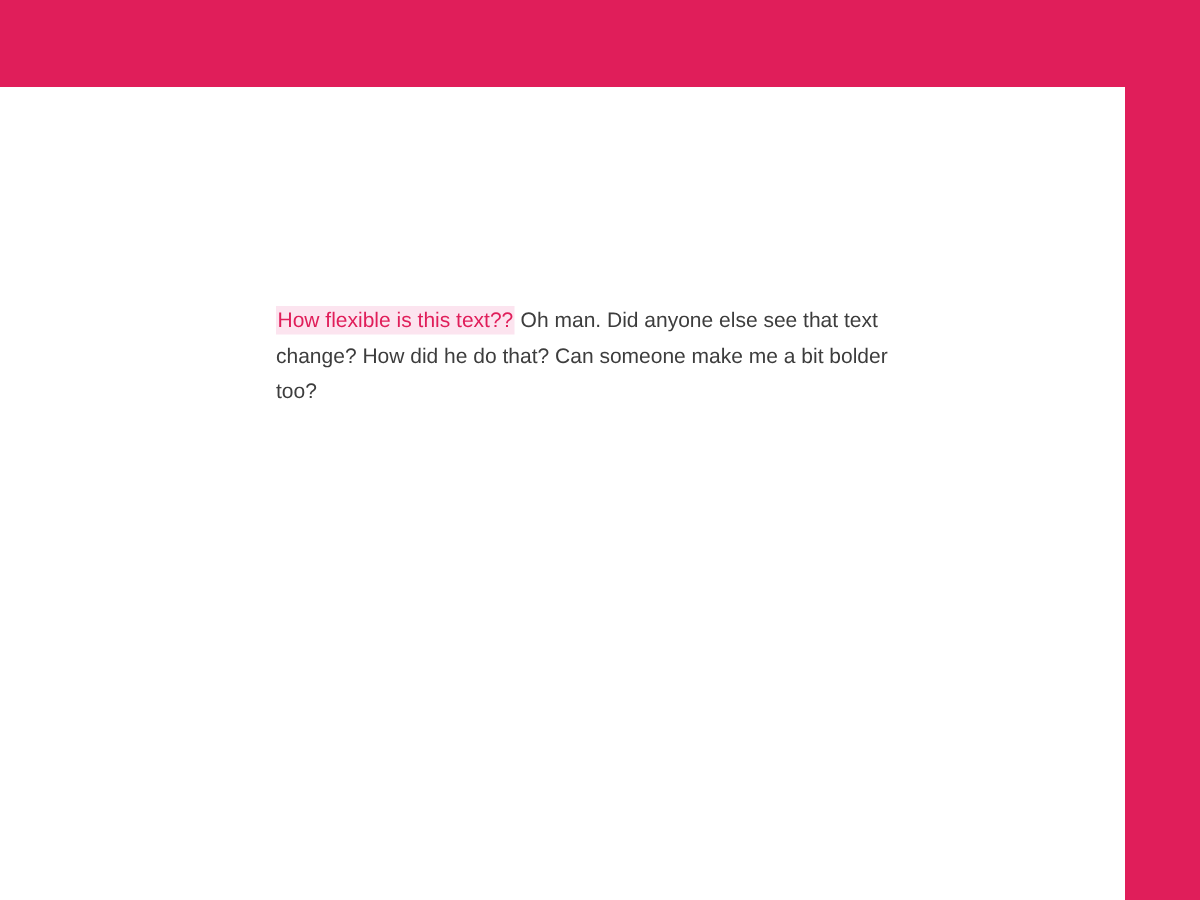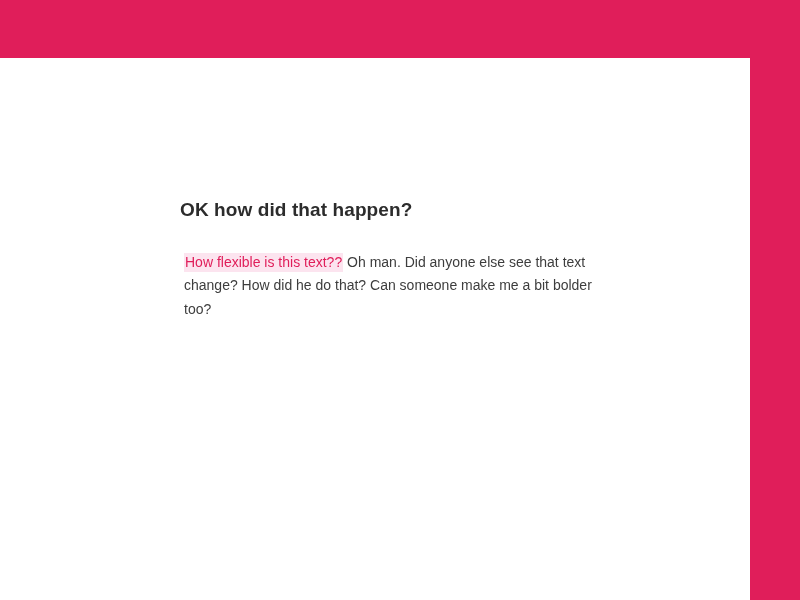--- a/index.html
+++ b/index.html
@@ -56,21 +56,20 @@
 </style>
 </head>
 <body>
 
 <div id="stage">
 
   <div id="document-panel">
 
     <div id="content-area">
 
-      <h1 id="doc-heading">OK how did that happen?</h1>
 
       <p id="doc-paragraph"><span class="highlighted-text">How flexible is this text??</span><span> Oh man. Did anyone else see that text change? How did he do that? Can someone make me a bit bolder too?</span></p>
 
     </div>
 
   </div>
 
 </div>
 
 </body></html>

